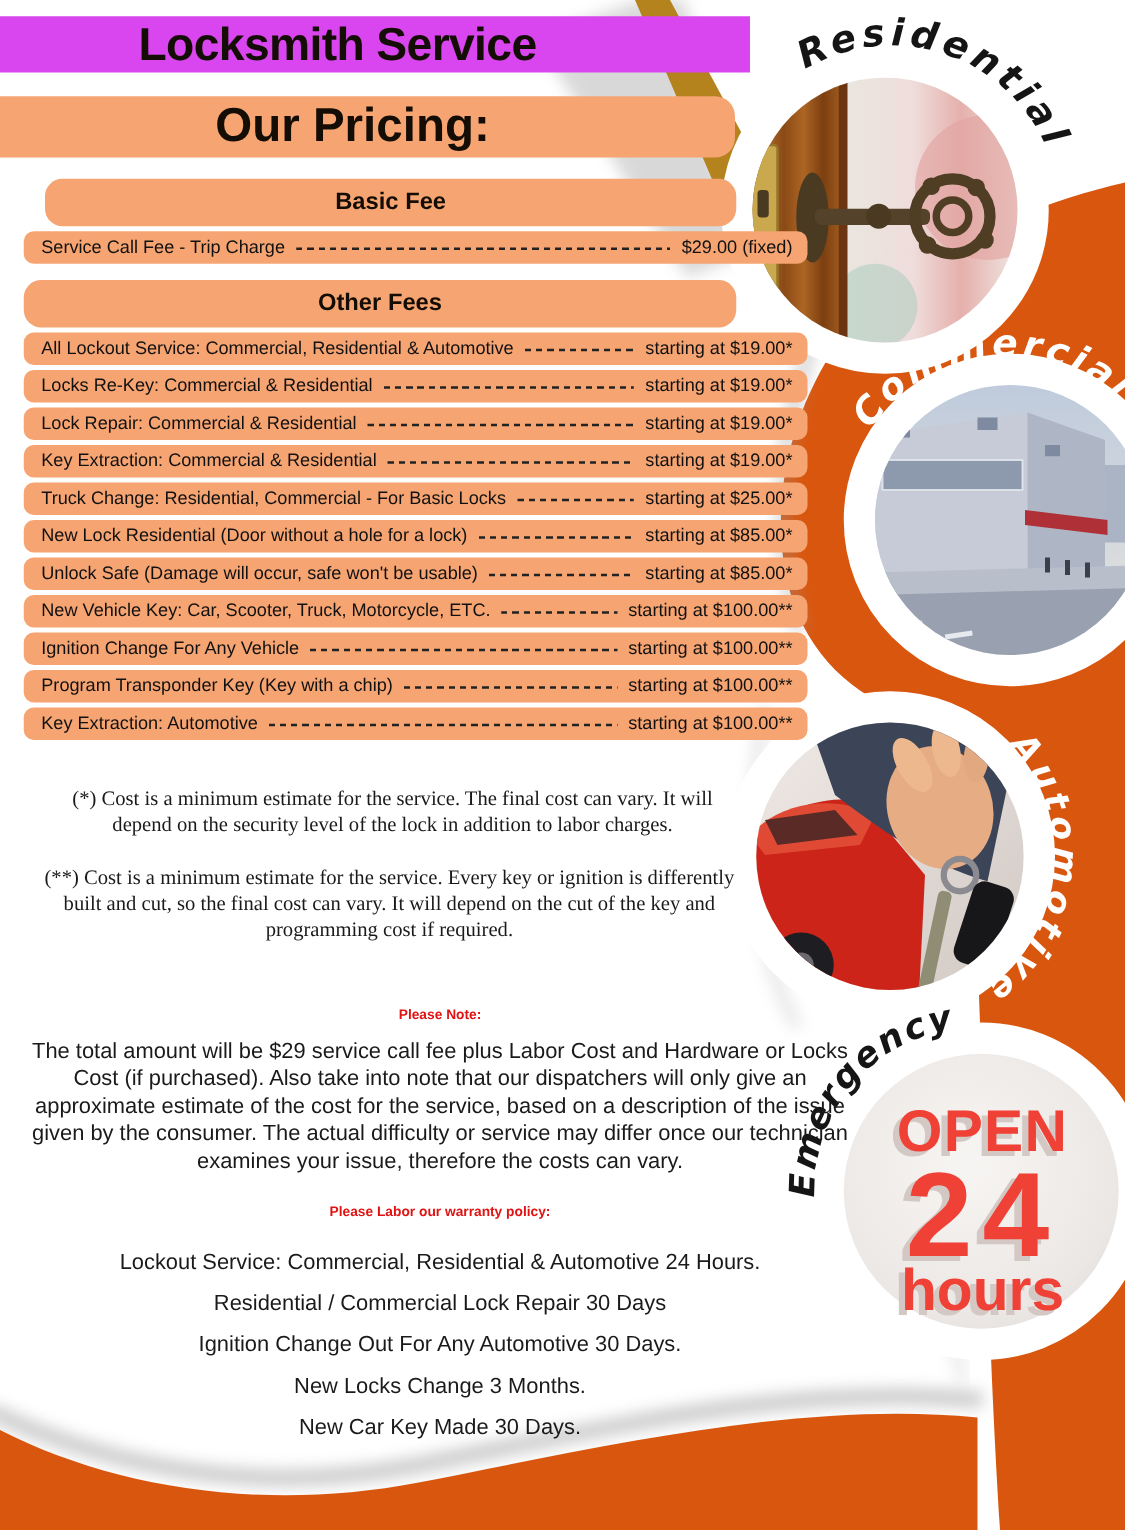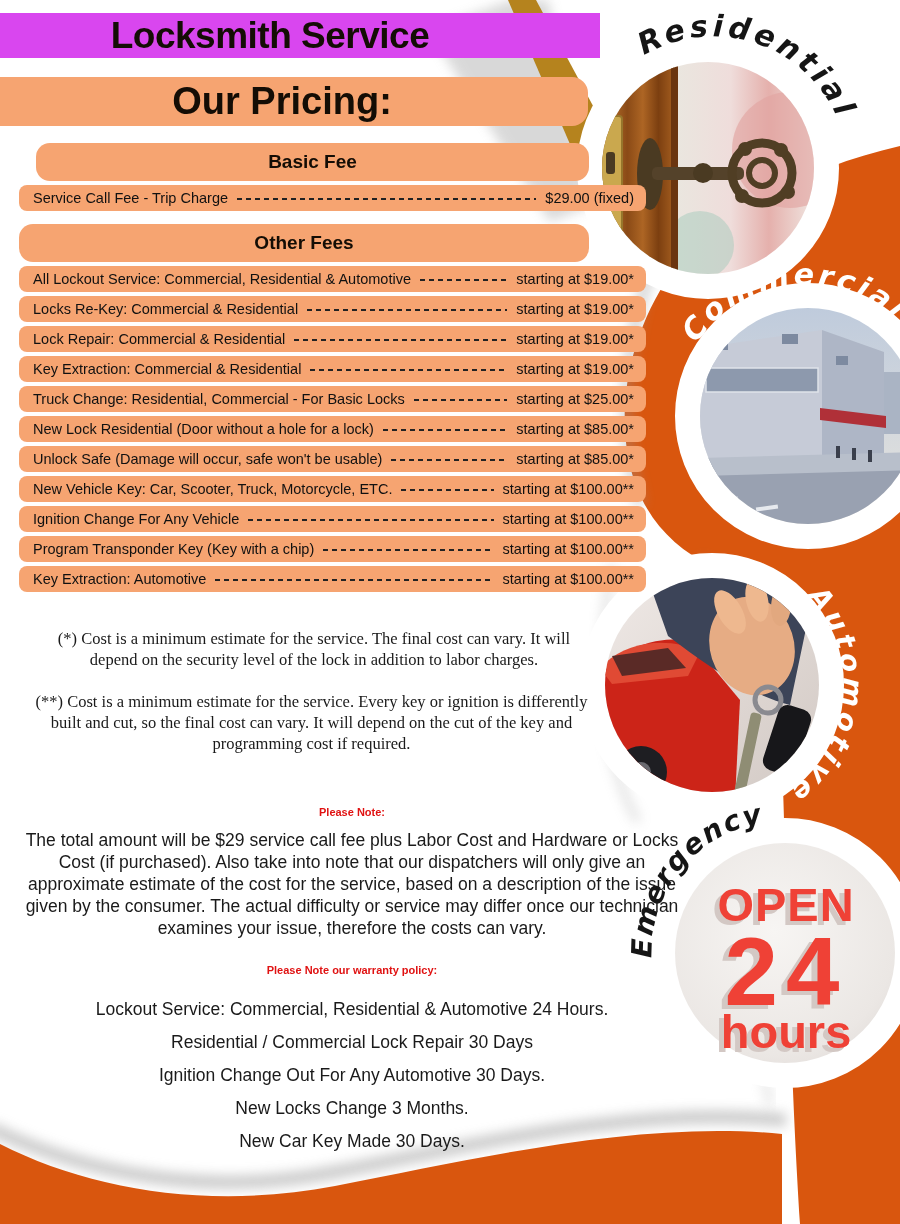--- a/index.html
+++ b/index.html
@@ -287,21 +287,21 @@
       <span class="price">starting at $100.00**</span>
     </div>
   </div>
 
   <div class="abs fnote fnote1">(*) Cost is a minimum estimate for the service. The final cost can vary. It will depend on the security level of the lock in addition to labor charges.</div>
   <div class="abs fnote fnote2">(**) Cost is a minimum estimate for the service. Every key or ignition is differently built and cut, so the final cost can vary. It will depend on the cut of the key and programming cost if required.</div>
 
   <div class="abs note-head note-head1">Please Note:</div>
   <div class="abs note-body">The total amount will be $29 service call fee plus Labor Cost and Hardware or Locks Cost (if purchased). Also take into note that our dispatchers will only give an approximate estimate of the cost for the service, based on a description of the issue given by the consumer. The actual difficulty or service may differ once our technician examines your issue, therefore the costs can vary.</div>
 
-  <div class="abs note-head note-head2">Please Note our warranty policy:</div>
+  <div class="abs note-head note-head2">Please Labor our warranty policy:</div>
   <div class="abs warranty">
     <div>Lockout Service: Commercial, Residential &amp; Automotive 24 Hours.</div>
     <div>Residential / Commercial Lock Repair 30 Days</div>
     <div>Ignition Change Out For Any Automotive 30 Days.</div>
     <div>New Locks Change 3 Months.</div>
     <div>New Car Key Made 30 Days.</div>
   </div>
 
 </div>
 

